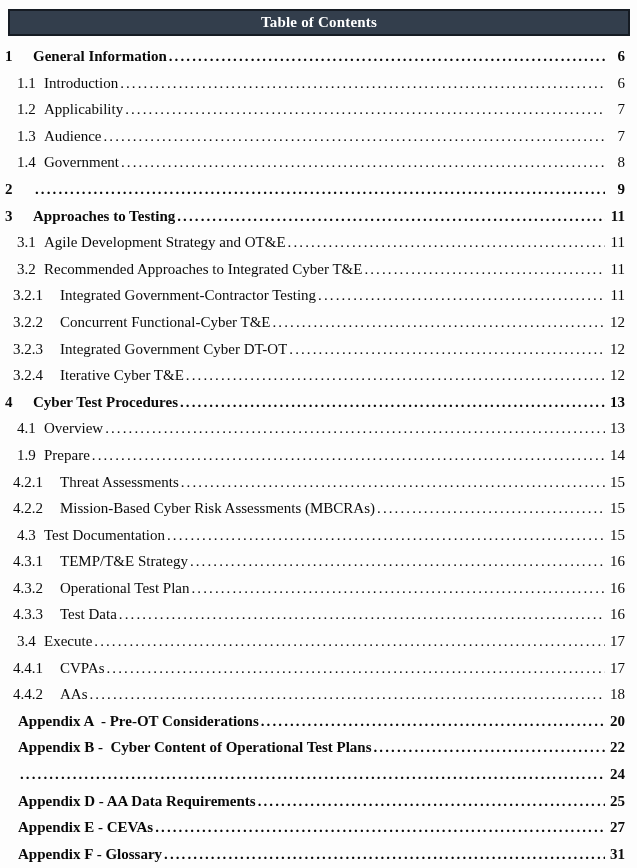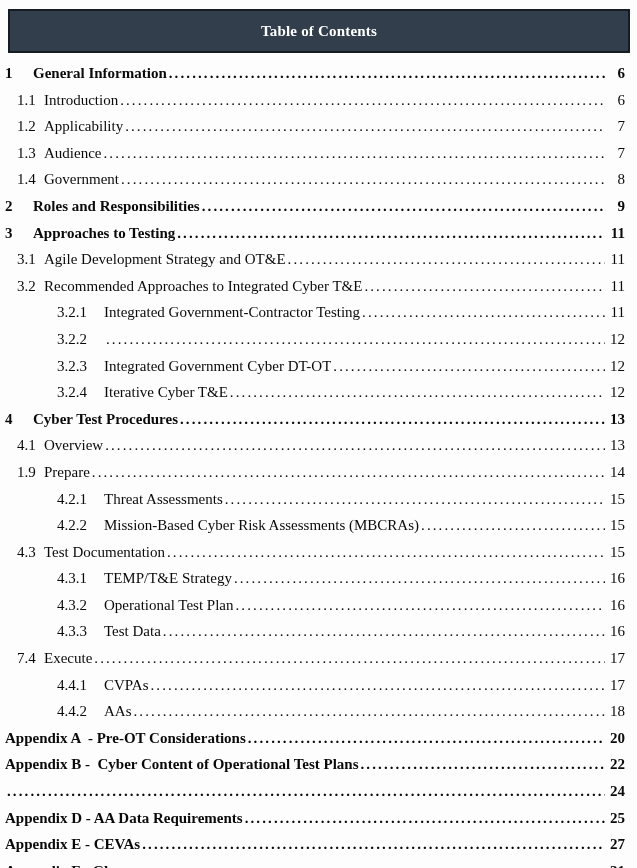--- a/index.html
+++ b/index.html
@@ -5,21 +5,21 @@
   * { margin: 0; padding: 0; box-sizing: border-box; }
   html, body { width: 637px; height: 868px; }
   body {
     background: #fdfdfd;
     font-family: "Liberation Serif", "DejaVu Serif", serif;
     color: #0a0a0a;
     overflow: hidden;
   }
   .toc-header {
     margin: 9px 7px 0 8px;
-    height: 44px;
+    height: 27px;
     background: var(--header-bg, #333e4c);
     border: 2px solid var(--header-border, #161c24);
     display: flex;
     align-items: center;
     justify-content: center;
   }
   .toc-header .title {
     color: var(--header-text, #ffffff);
     font-weight: bold;
     font-size: 15px;
@@ -52,23 +52,23 @@
   .toc-row .pagenum {
     flex: 0 0 auto;
     min-width: 20px;
     text-align: right;
     padding-left: 4px;
   }
   .toc-row.level-1 { padding-left: 5px; }
   .toc-row.level-1 .num { width: 28px; }
   .toc-row.level-2 { padding-left: 17px; }
   .toc-row.level-2 .num { width: 27px; }
-  .toc-row.level-3 { padding-left: 13px; margin-left: 44px; }
+  .toc-row.level-3 { padding-left: 13px; }
   .toc-row.level-3 .num { width: 47px; }
-  .toc-row.level-0 { padding-left: 5px; }
+  .toc-row.level-0 { padding-left: 18px; }
 </style>
 </head>
 <body style="--header-bg: #333e4c; --header-border: #161c24; --header-text: #ffffff;">
 
 <div class="toc-header">
   <span class="title">Table of Contents</span>
 </div>
 
 <div class="toc-list">
     <div class="toc-row level-1 bold">
@@ -96,21 +96,20 @@
     <span class="pagenum">7</span>
   </div>
     <div class="toc-row level-2">
     <span class="num">1.4</span>
     <span class="label">Government</span>
     <span class="leader"></span>
     <span class="pagenum">8</span>
   </div>
     <div class="toc-row level-1 bold">
     <span class="num">2</span>
-    <span class="label">Roles and Responsibilities</span>
     <span class="leader"></span>
     <span class="pagenum">9</span>
   </div>
     <div class="toc-row level-1 bold">
     <span class="num">3</span>
     <span class="label">Approaches to Testing</span>
     <span class="leader"></span>
     <span class="pagenum">11</span>
   </div>
     <div class="toc-row level-2">
@@ -126,20 +125,21 @@
     <span class="pagenum">11</span>
   </div>
     <div class="toc-row level-3">
     <span class="num">3.2.1</span>
     <span class="label">Integrated Government-Contractor Testing</span>
     <span class="leader"></span>
     <span class="pagenum">11</span>
   </div>
     <div class="toc-row level-3">
     <span class="num">3.2.2</span>
+    <span class="label">Concurrent Functional-Cyber T&amp;E</span>
     <span class="leader"></span>
     <span class="pagenum">12</span>
   </div>
     <div class="toc-row level-3">
     <span class="num">3.2.3</span>
     <span class="label">Integrated Government Cyber DT-OT</span>
     <span class="leader"></span>
     <span class="pagenum">12</span>
   </div>
     <div class="toc-row level-3">
@@ -196,21 +196,21 @@
     <span class="leader"></span>
     <span class="pagenum">16</span>
   </div>
     <div class="toc-row level-3">
     <span class="num">4.3.3</span>
     <span class="label">Test Data</span>
     <span class="leader"></span>
     <span class="pagenum">16</span>
   </div>
     <div class="toc-row level-2">
-    <span class="num">7.4</span>
+    <span class="num">3.4</span>
     <span class="label">Execute</span>
     <span class="leader"></span>
     <span class="pagenum">17</span>
   </div>
     <div class="toc-row level-3">
     <span class="num">4.4.1</span>
     <span class="label">CVPAs</span>
     <span class="leader"></span>
     <span class="pagenum">17</span>
   </div>

